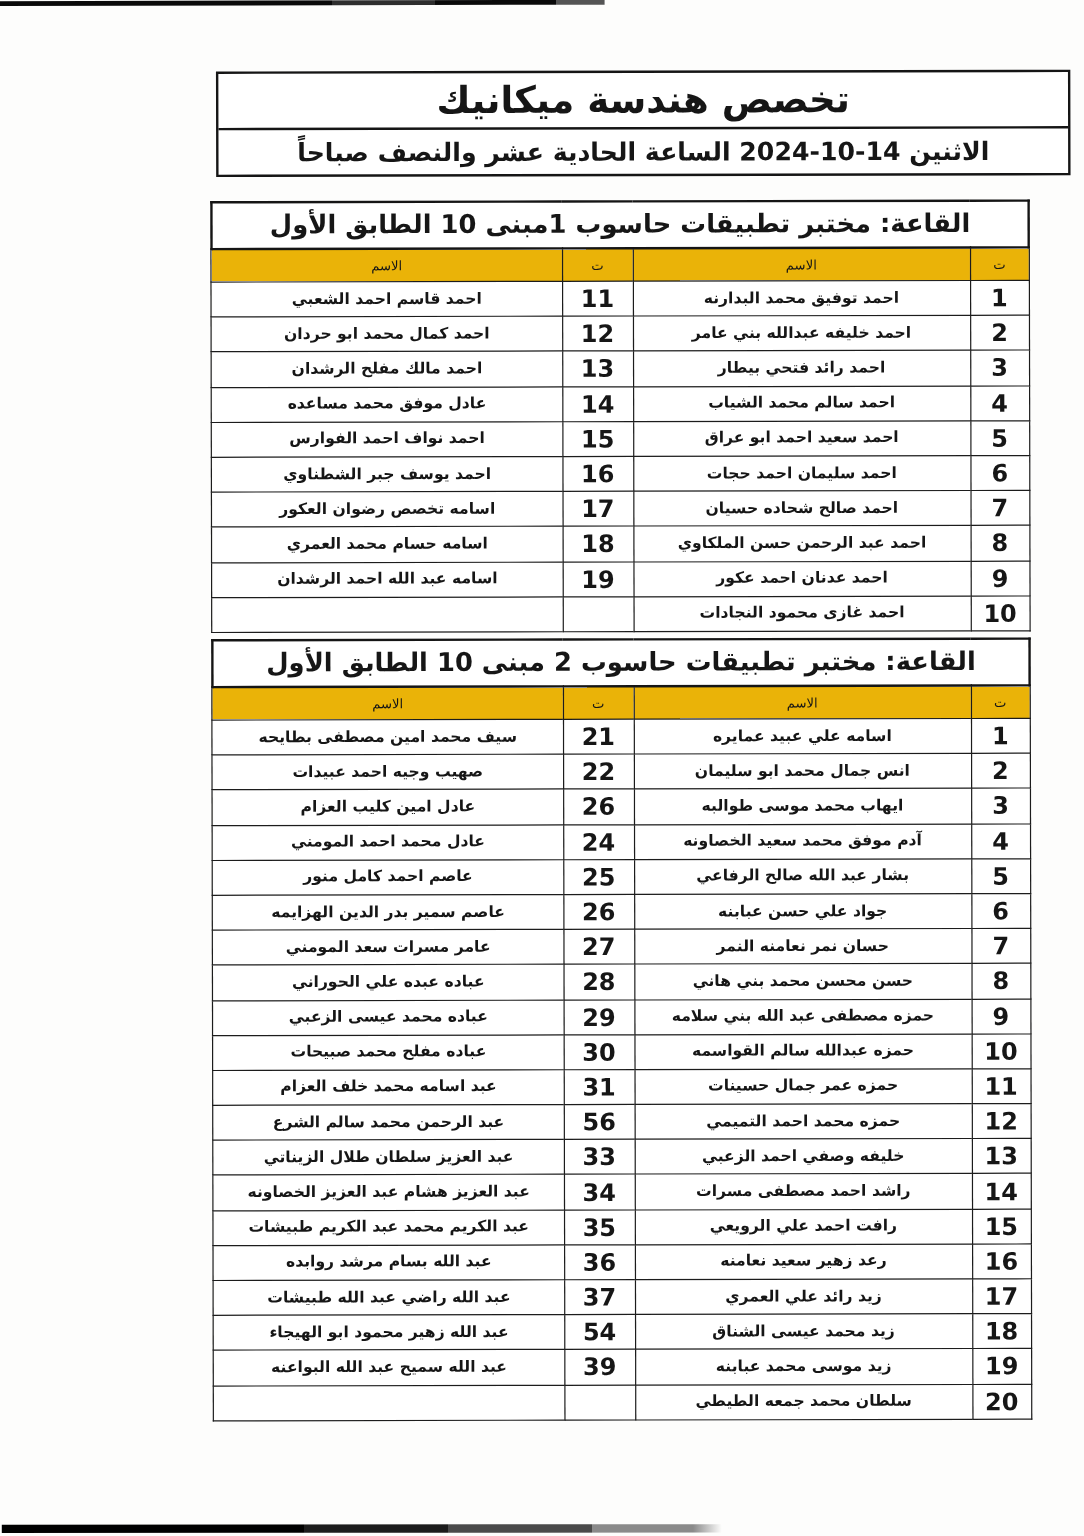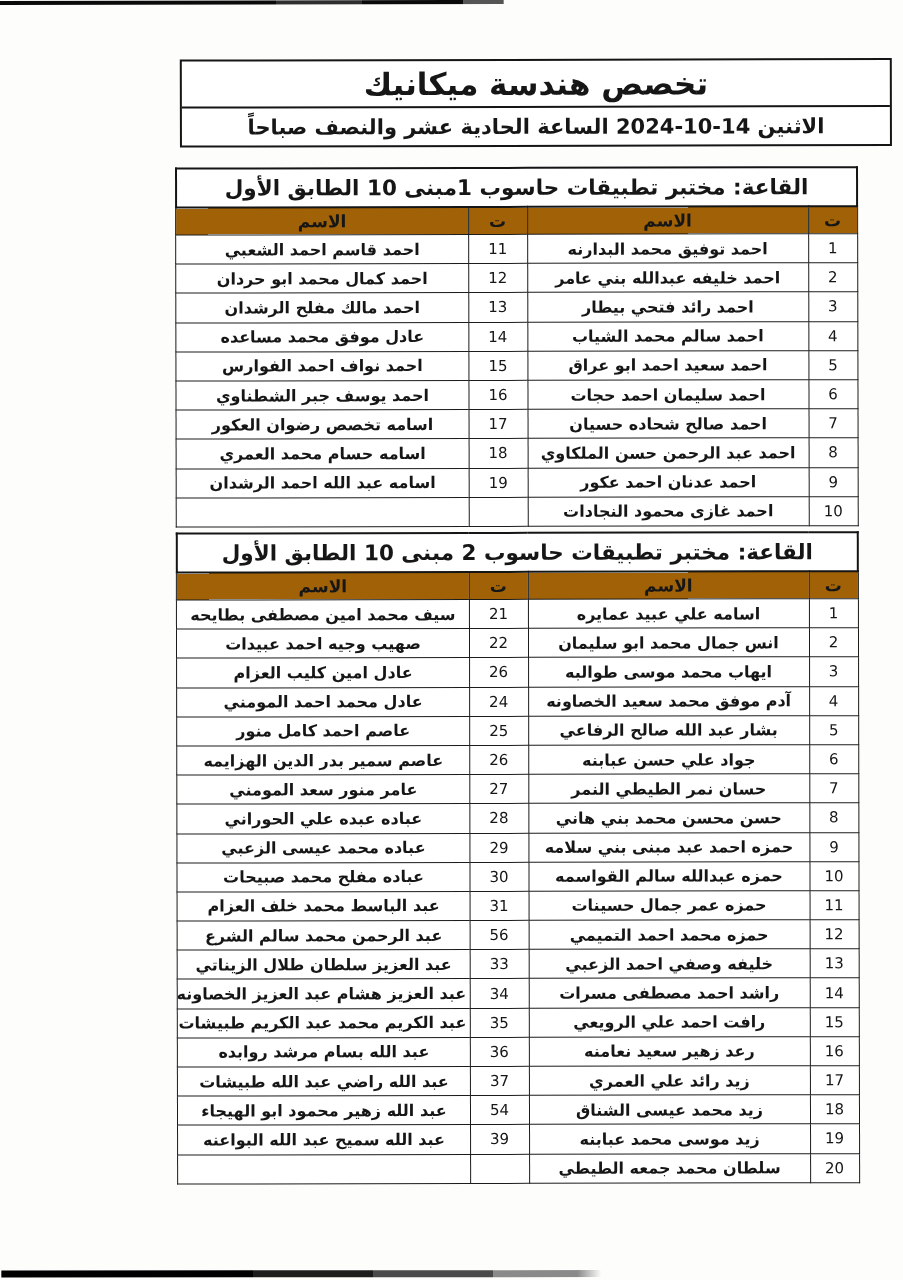--- a/index.html
+++ b/index.html
@@ -54,26 +54,26 @@
     border:1.8px solid #1c1c1c;
     padding:0 3px;
     text-align:center;vertical-align:middle;
     overflow:hidden;white-space:nowrap;
   }
   .room-row th{
     height:37px;font-size:21.5px;font-weight:800;
     border:2.5px solid #151515;
   }
   .cols-row th{
-    height:26px;font-size:17px;font-weight:700;
-    background:#a16207;
+    height:26px;font-size:11px;font-weight:400;
+    background:#eab308;
   }
   tbody td{height:28.2px;}
-  td.c-num{font-size:15px;font-weight:400;}
-  td.c-name{font-size:16px;font-weight:700;}
+  td.c-num{font-size:20px;font-weight:700;}
+  td.c-name{font-size:13px;font-weight:700;}
   col.w-num-r{width:49px;}
   col.w-name-r{width:281px;}
   col.w-num-l{width:59px;}
   col.w-name-l{width:292px;}
 </style>
 </head>
 <body>
 
 <div class="sheet">
 
@@ -219,47 +219,47 @@
             <td class="c-name">عاصم احمد كامل منور</td>
           </tr>
           <tr>
             <td class="c-num">6</td>
             <td class="c-name">جواد علي حسن عبابنه</td>
             <td class="c-num">26</td>
             <td class="c-name">عاصم سمير بدر الدين الهزايمه</td>
           </tr>
           <tr>
             <td class="c-num">7</td>
-            <td class="c-name">حسان نمر الطيطي النمر</td>
+            <td class="c-name">حسان نمر نعامنه النمر</td>
             <td class="c-num">27</td>
-            <td class="c-name">عامر منور سعد المومني</td>
+            <td class="c-name">عامر مسرات سعد المومني</td>
           </tr>
           <tr>
             <td class="c-num">8</td>
             <td class="c-name">حسن محسن محمد بني هاني</td>
             <td class="c-num">28</td>
             <td class="c-name">عباده عبده علي الحوراني</td>
           </tr>
           <tr>
             <td class="c-num">9</td>
-            <td class="c-name">حمزه احمد عبد مبنى بني سلامه</td>
+            <td class="c-name">حمزه مصطفى عبد الله بني سلامه</td>
             <td class="c-num">29</td>
             <td class="c-name">عباده محمد عيسى الزعبي</td>
           </tr>
           <tr>
             <td class="c-num">10</td>
             <td class="c-name">حمزه عبدالله سالم القواسمه</td>
             <td class="c-num">30</td>
             <td class="c-name">عباده مفلح محمد صبيحات</td>
           </tr>
           <tr>
             <td class="c-num">11</td>
             <td class="c-name">حمزه عمر جمال حسينات</td>
             <td class="c-num">31</td>
-            <td class="c-name">عبد الباسط محمد خلف العزام</td>
+            <td class="c-name">عبد اسامه محمد خلف العزام</td>
           </tr>
           <tr>
             <td class="c-num">12</td>
             <td class="c-name">حمزه محمد احمد التميمي</td>
             <td class="c-num">56</td>
             <td class="c-name">عبد الرحمن محمد سالم الشرع</td>
           </tr>
           <tr>
             <td class="c-num">13</td>
             <td class="c-name">خليفه وصفي احمد الزعبي</td>

